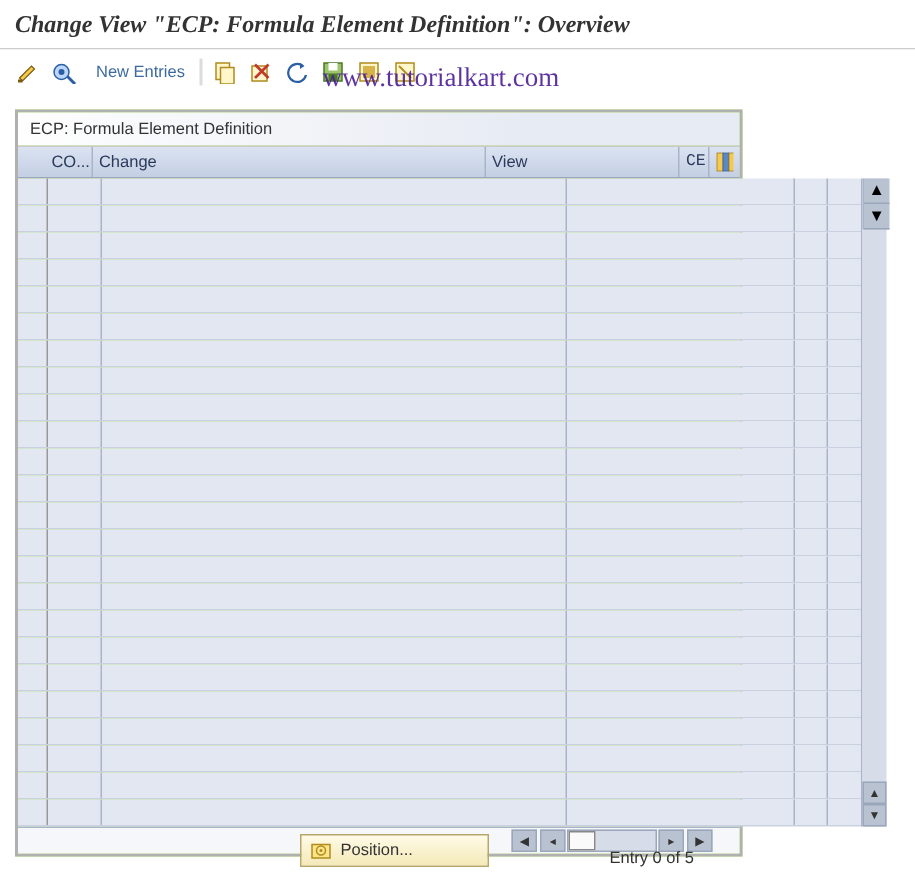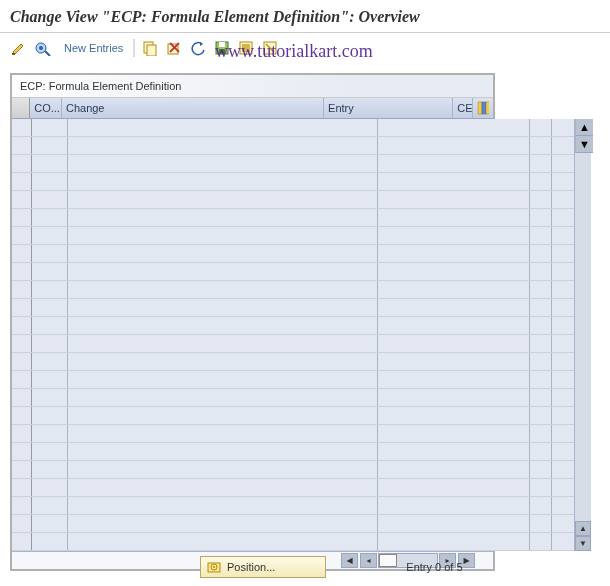--- a/index.html
+++ b/index.html
@@ -66,27 +66,28 @@
       border-bottom: 1px solid #c9c9c9;
     }
     .grid-header-row {
       display: flex;
       background: linear-gradient(#dbe3f2,#c4cfe3);
       border-bottom: 1px solid #9aa6bb;
       height: 21px;
       line-height: 20px;
       color: #2b3a5a;
       font-size: 11px;
+      align-items: center;
     }
     .col { border-right: 1px solid #aab4c8; padding: 0 4px; overflow: hidden; white-space: nowrap; }
     .col-selector { width: 20px; background: linear-gradient(#e4e4e4,#cfcfcf); border-right: 1px solid #999; }
     .col-co { width: 36px; }
     .col-element { width: 310px; }
     .col-type { width: 152px; }
-    .col-ce { width: 22px; }
+    .col-ce { width: 22px; font-family: Liberation Mono, monospace; }
     .col-icon { width: 22px; display:flex; align-items:center; justify-content:center; border-right:none;}
     .scroll-col { width: 17px; background: #d7dde8; border-left: 1px solid #aab4c8; position: relative; }
     .scroll-col .arrow-up {
       position: absolute; top: 0; left: 0; width: 17px; height: 17px;
       background: #b9c2d1; display:flex; align-items:center; justify-content:center;
       border-bottom: 1px solid #9aa6bb;
       cursor: pointer;
     }
     .scroll-col .arrow-down {
       position: absolute; top: 17px; left: 0; width: 17px; height: 17px;
@@ -144,21 +145,21 @@
       background: #b9c2d1;
       border: 1px solid #9aa6bb;
       display: flex; align-items: center; justify-content: center;
       cursor: pointer; font-size: 8px; color: #333;
     }
     .footer {
       position: absolute;
       left: 0; bottom: 0; width: 510px;
       padding: 8px 10px;
       display: flex;
-      align-items: center;
+      align-items: flex-end;
       gap: 80px;
     }
     .position-btn {
       display: inline-flex;
       align-items: center;
       gap: 6px;
       border: 1px solid #b8a868;
       background: linear-gradient(#fffbe7,#f4e9b8);
       color: #333;
       padding: 3px 50px 3px 6px;
@@ -235,21 +236,21 @@
   <div class="watermark">www.tutorialkart.com</div>
 </div>
 
 <div class="grid-wrapper">
   <div class="grid-title">ECP: Formula Element Definition</div>
 
   <div class="grid-header-row">
     <div class="col col-selector"></div>
     <div class="col col-co">CO...</div>
     <div class="col col-element">Change</div>
-    <div class="col col-type">Entry</div>
+    <div class="col col-type">View</div>
     <div class="col col-ce">CE</div>
     <div class="col col-icon">
       <svg width="14" height="14">
           <rect x="1" y="1" width="4" height="12" fill="#f5c950" stroke="#a37b10" stroke-width="0.5"></rect>
           <rect x="5" y="1" width="4" height="12" fill="#5a88c6" stroke="#2b5fa3" stroke-width="0.5"></rect>
           <rect x="9" y="1" width="4" height="12" fill="#f5c950" stroke="#a37b10" stroke-width="0.5"></rect>
         </svg>
     </div>
   </div>
 

